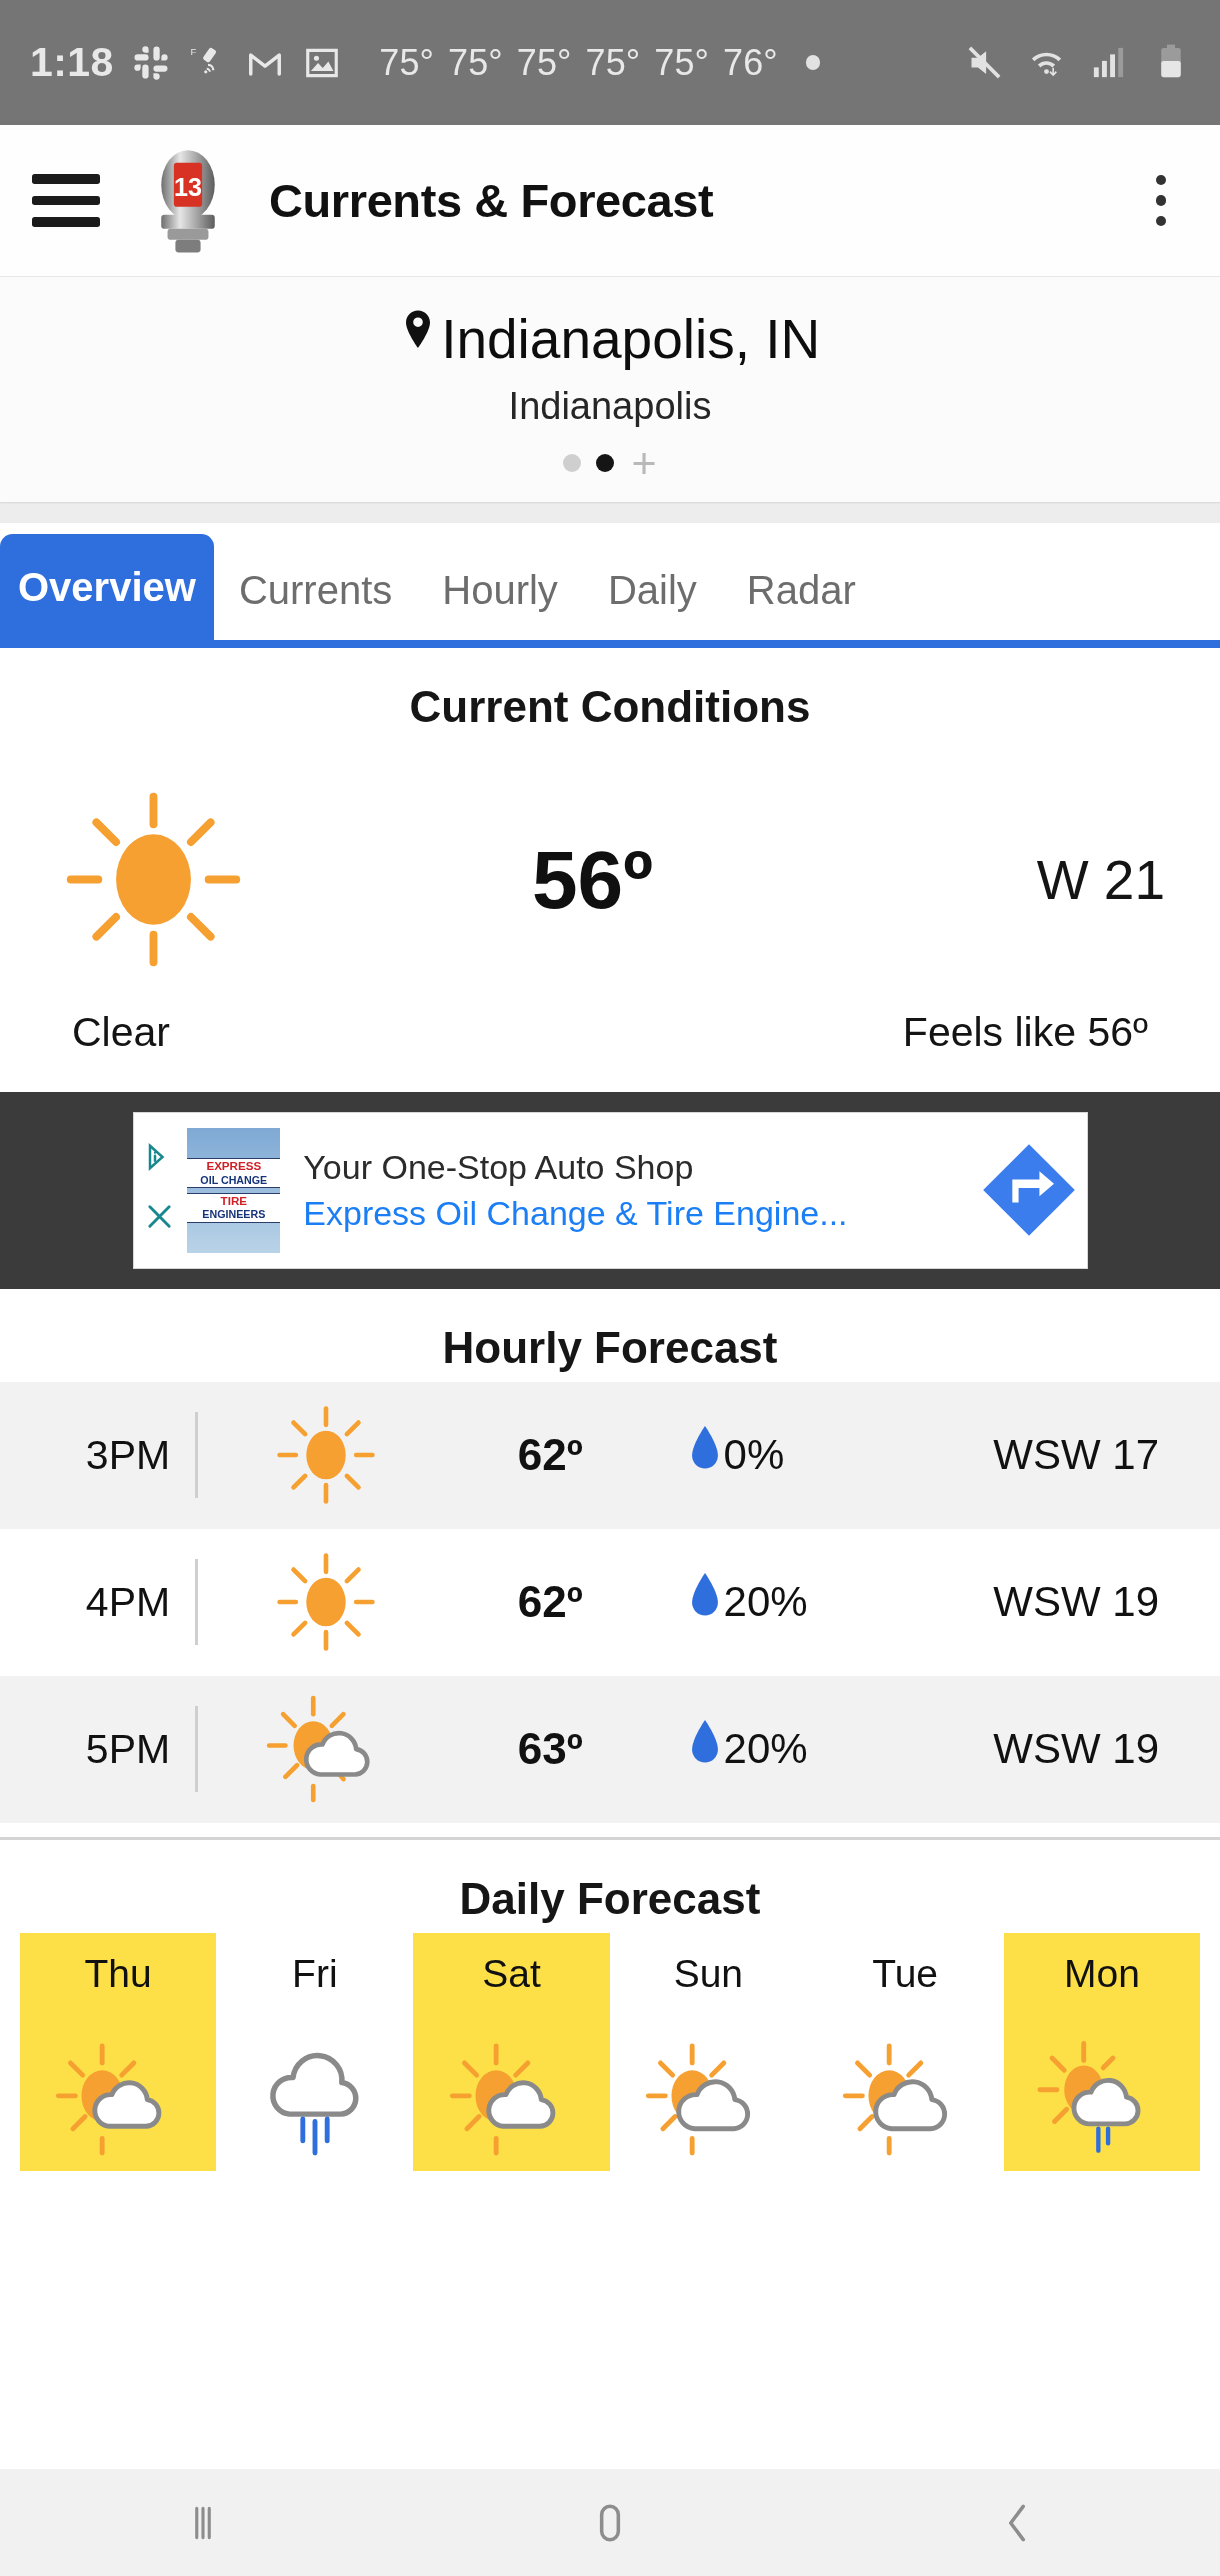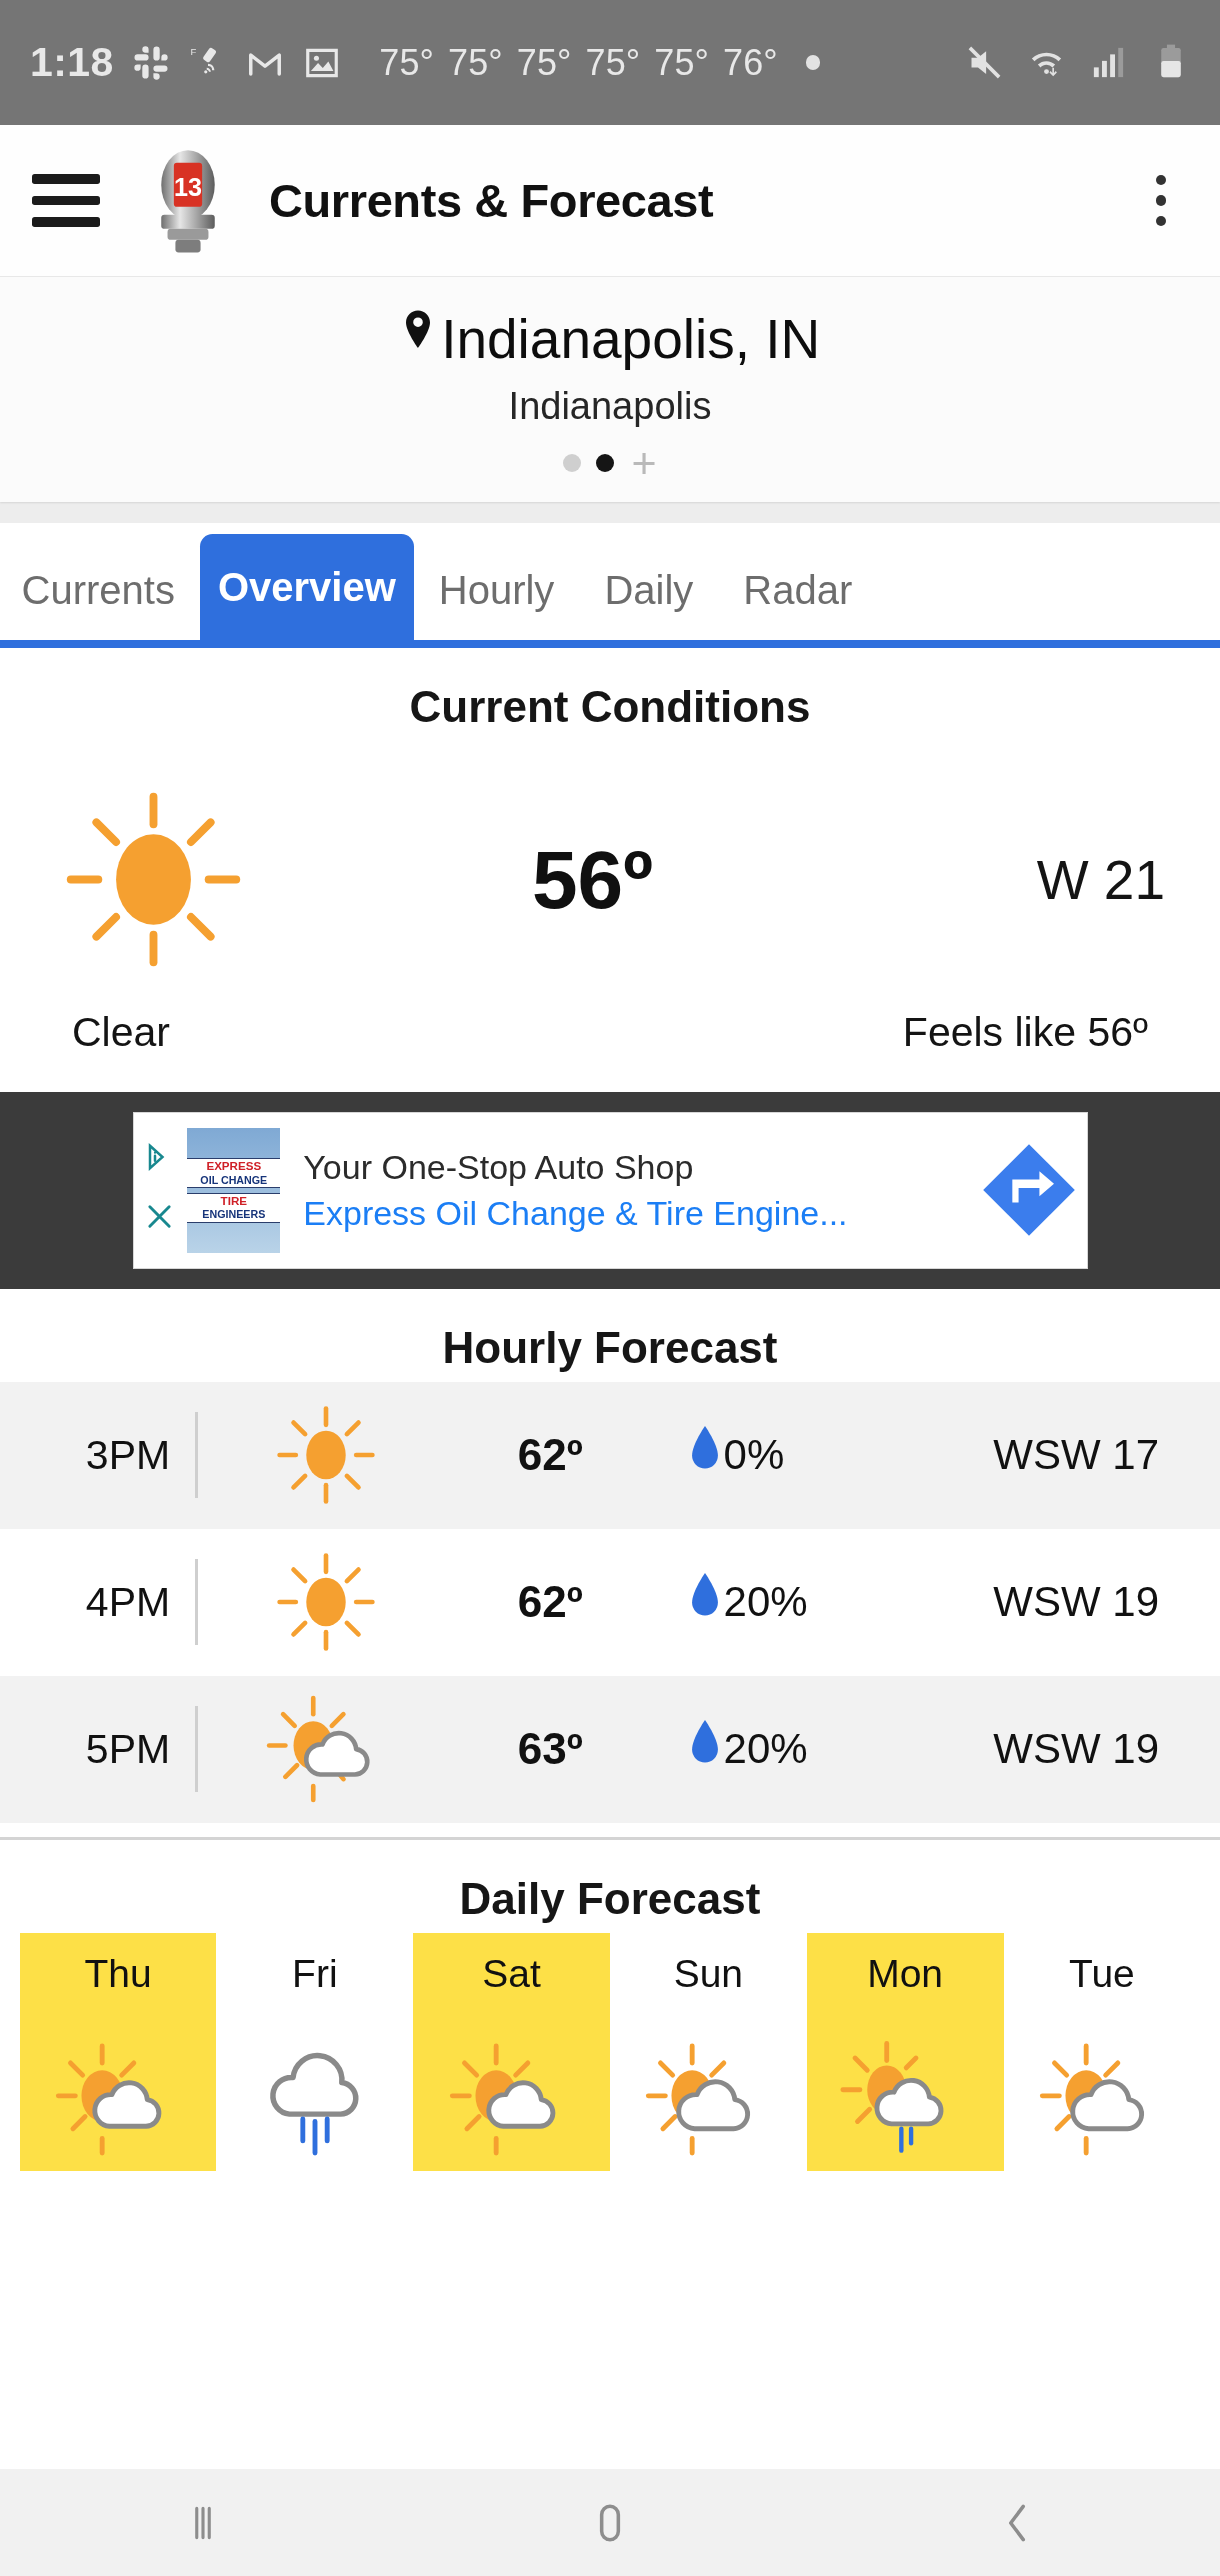--- a/index.html
+++ b/index.html
@@ -284,22 +284,22 @@
     <div class="loc-sub">Indianapolis</div>
     <div class="dots">
       <span class="dot inactive"></span>
       <span class="dot active"></span>
       <span class="plus">+</span>
     </div>
   </div>
 </div>
 
 <div class="tabs">
+  <div class="tab active">Overview</div>
   <div class="tab">Currents</div>
-  <div class="tab active">Overview</div>
   <div class="tab">Hourly</div>
   <div class="tab">Daily</div>
   <div class="tab">Radar</div>
 </div>
 
 <div class="sec-title">Current Conditions</div>
 
 <div class="current">
   <div class="cur-icon">
     <svg width="197" height="197" viewBox="0 0 100 100">
@@ -526,59 +526,59 @@
             <line x1="68" y1="20" x2="58" y2="30"></line>
           <line x1="18" y1="74" x2="28" y2="64"></line>
             <line x1="42" y1="82" x2="42" y2="94"></line>
         </g>
         <ellipse cx="42" cy="47" rx="17" ry="21" fill="#f5a030"></ellipse>
         <path d="M44 74h32a12 12 0 0 0 1-23.9A16 16 0 0 0 46 46a11 11 0 0 0-2 28z" fill="#ffffff" stroke="#8a8a8a" stroke-width="4" stroke-linejoin="round"></path>
       </svg>
     </div>
   </div>
 
-  <div class="day shade">
-    <div class="day-name">Mon</div>
-    <div class="day-icon">
-      <svg width="134" height="125" viewBox="0 0 110 100">
-        <g stroke="#f5a030" stroke-width="4" stroke-linecap="round">
-          <line x1="40" y1="4" x2="40" y2="18"></line>
-            <line x1="4" y1="42" x2="18" y2="42"></line>
-          <line x1="14" y1="16" x2="24" y2="26"></line>
-            <line x1="64" y1="16" x2="56" y2="24"></line>
-          <line x1="16" y1="68" x2="26" y2="58"></line>
-        </g>
-        <ellipse cx="40" cy="42" rx="16" ry="20" fill="#f5a030"></ellipse>
-        <path d="M44 70h30a11 11 0 0 0 1-21.9A15 15 0 0 0 46 44a10 10 0 0 0-2 26z" fill="#ffffff" stroke="#8a8a8a" stroke-width="4" stroke-linejoin="round"></path>
-        <g stroke="#2f6fdd" stroke-width="3.6" stroke-linecap="round">
-          <line x1="52" y1="74" x2="52" y2="92"></line>
-          <line x1="60" y1="74" x2="60" y2="86"></line>
-        </g>
-      </svg>
-    </div>
-  </div>
-
   <div class="day">
     <div class="day-name">Tue</div>
     <div class="day-icon">
       <svg width="134" height="125" viewBox="0 0 110 100">
         <g stroke="#f5a030" stroke-width="4" stroke-linecap="round">
           <line x1="42" y1="6" x2="42" y2="20"></line>
             <line x1="6" y1="47" x2="20" y2="47"></line>
           <line x1="16" y1="20" x2="26" y2="30"></line>
             <line x1="68" y1="20" x2="58" y2="30"></line>
           <line x1="18" y1="74" x2="28" y2="64"></line>
             <line x1="42" y1="82" x2="42" y2="94"></line>
         </g>
         <ellipse cx="42" cy="47" rx="17" ry="21" fill="#f5a030"></ellipse>
         <path d="M44 74h32a12 12 0 0 0 1-23.9A16 16 0 0 0 46 46a11 11 0 0 0-2 28z" fill="#ffffff" stroke="#8a8a8a" stroke-width="4" stroke-linejoin="round"></path>
       </svg>
     </div>
   </div>
 
+  <div class="day shade">
+    <div class="day-name">Mon</div>
+    <div class="day-icon">
+      <svg width="134" height="125" viewBox="0 0 110 100">
+        <g stroke="#f5a030" stroke-width="4" stroke-linecap="round">
+          <line x1="40" y1="4" x2="40" y2="18"></line>
+            <line x1="4" y1="42" x2="18" y2="42"></line>
+          <line x1="14" y1="16" x2="24" y2="26"></line>
+            <line x1="64" y1="16" x2="56" y2="24"></line>
+          <line x1="16" y1="68" x2="26" y2="58"></line>
+        </g>
+        <ellipse cx="40" cy="42" rx="16" ry="20" fill="#f5a030"></ellipse>
+        <path d="M44 70h30a11 11 0 0 0 1-21.9A15 15 0 0 0 46 44a10 10 0 0 0-2 26z" fill="#ffffff" stroke="#8a8a8a" stroke-width="4" stroke-linejoin="round"></path>
+        <g stroke="#2f6fdd" stroke-width="3.6" stroke-linecap="round">
+          <line x1="52" y1="74" x2="52" y2="92"></line>
+          <line x1="60" y1="74" x2="60" y2="86"></line>
+        </g>
+      </svg>
+    </div>
+  </div>
+
 </div>
 
 <div class="navbar">
   <div class="nav-btn">
     <svg width="50" height="50" viewBox="0 0 24 24" stroke="#8d8d8d" stroke-width="1.5" stroke-linecap="round">
       <path d="M9 5v14M12 5v14M15 5v14"></path>
     </svg>
   </div>
   <div class="nav-btn">
     <svg width="50" height="50" viewBox="0 0 24 24" fill="none" stroke="#8d8d8d" stroke-width="1.7">

